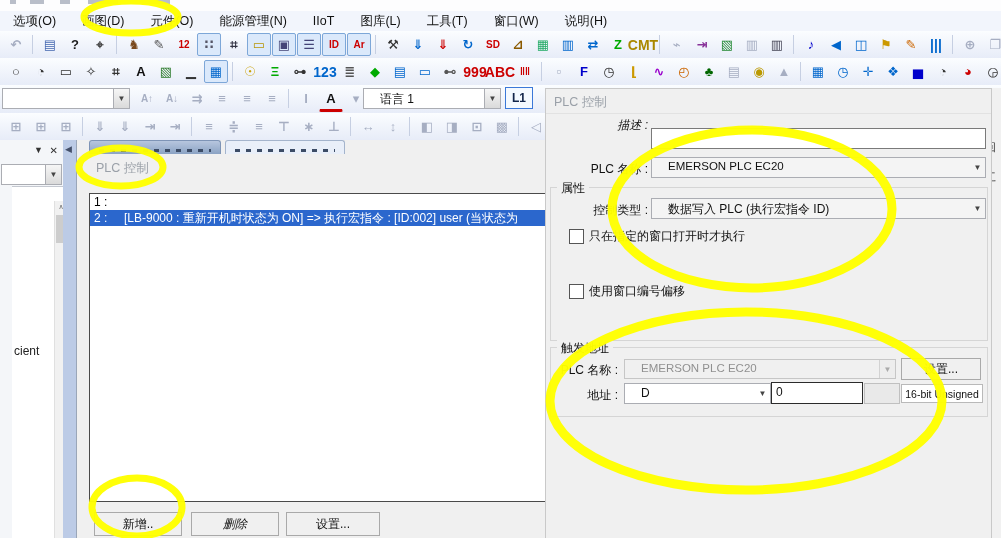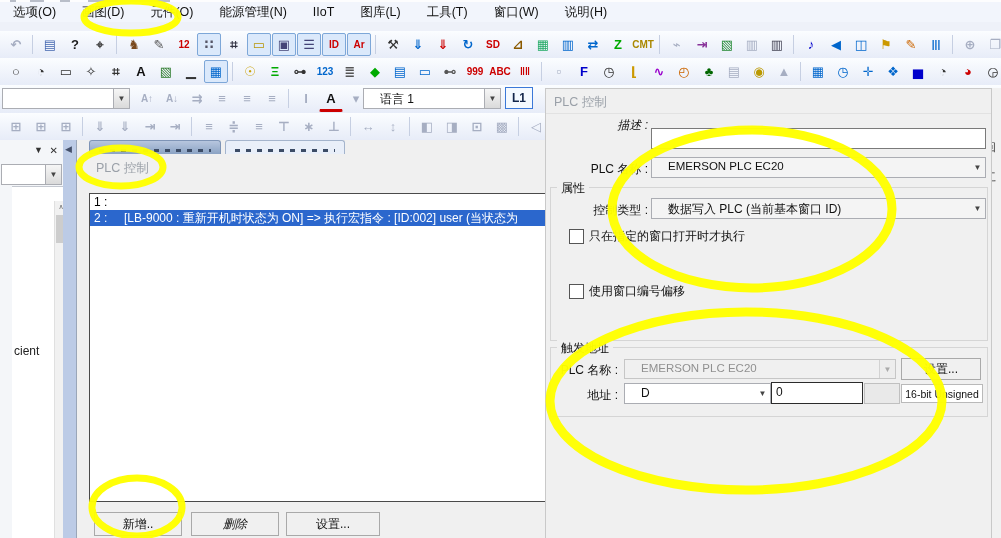--- a/index.html
+++ b/index.html
@@ -4,32 +4,32 @@
 <style>
   html,body{margin:0;padding:0;}
   body{font-family:"Liberation Sans","DejaVu Sans",sans-serif;background:#fff;}
   #app{position:relative;width:1001px;height:538px;overflow:hidden;background:#eef1f9;}
 
   
   .top-sliver{position:absolute;left:0;top:0;width:1001px;height:11px;background:#fdfdfe;}
   .smudge{position:absolute;top:0;height:4px;background:#b9bec9;}
 
   
-  .menubar{position:absolute;left:0;top:2px;width:1001px;height:20px;background:#f2f5fc;display:flex;align-items:center;}
+  .menubar{position:absolute;left:0;top:11px;width:1001px;height:20px;background:#f2f5fc;display:flex;align-items:center;}
   .menu-item{font-size:12.5px;color:#111;padding:2px 13px;white-space:nowrap;cursor:default;}
 
   
   .tbar{position:absolute;left:0;width:1001px;background:linear-gradient(#fbfdff,#e7ecf8);border-bottom:1px solid #ccd4e8;white-space:nowrap;overflow:hidden;}
   #tb1{top:31px;height:27px;padding-left:3px;}
   #tb2{top:58px;height:27px;padding-left:3px;}
   #tb3{top:85px;height:28px;}
   #tb4{top:113px;height:27px;padding-left:3px;}
   .ti{display:inline-flex;width:22px;height:21px;margin:2px 0 0 1px;align-items:center;justify-content:center;
       font-size:13px;font-weight:bold;border:1px solid transparent;border-radius:2px;vertical-align:top;cursor:default;}
-  .ti.small{font-size:10px;letter-spacing:0;}
+  .ti.small{font-size:14px;letter-spacing:0;}
   .ti.t{background:#dbe9fb;border-color:#7da7d8;}
   .ti.d{color:#a6aec2 !important;}
   .sep{display:inline-block;width:1px;height:19px;background:#c6cfe2;margin:4px 4px 0 4px;vertical-align:top;}
 
   .combo{position:absolute;background:#fff;border:1px solid #abadb3;font-size:12px;color:#111;}
   .combo .cval{position:absolute;left:16px;top:2px;right:18px;overflow:hidden;white-space:nowrap;}
   .combo .carr{position:absolute;right:0;top:0;bottom:0;width:15px;background:linear-gradient(#f6f6f6,#dadada);
       border-left:1px solid #abadb3;display:flex;align-items:center;justify-content:center;font-size:8px;color:#444;}
   .combo.dis{background:#f0f0f0;border-color:#c6c6c6;}
   .combo.dis .cval{color:#909090;}
@@ -184,21 +184,21 @@
       <span class="cval" style="font-size:11.5px;">EMERSON PLC EC20</span>
       <span class="carr" style="background:none;border-left:none;">▼</span>
     </div>
 
     <div class="group" style="left:4px;top:98px;width:436px;height:152px;">
       <span class="glab">属性</span>
     </div>
 
     <div class="dlabel" style="top:113px;">控制类型 :</div>
     <div class="combo" style="left:105px;top:109px;width:333px;height:19px;background:#f4f4f4;">
-      <span class="cval">数据写入 PLC (当前基本窗口 ID)</span>
+      <span class="cval">数据写入 PLC (执行宏指令 ID)</span>
       <span class="carr" style="background:none;border-left:none;">▼</span>
     </div>
 
     <div class="cbrow" style="top:139px;">
       <span class="cbox"></span>
       <span>只在指定的窗口打开时才执行</span>
     </div>
     <div class="cbrow" style="top:194px;">
       <span class="cbox"></span>
       <span>使用窗口编号偏移</span>

